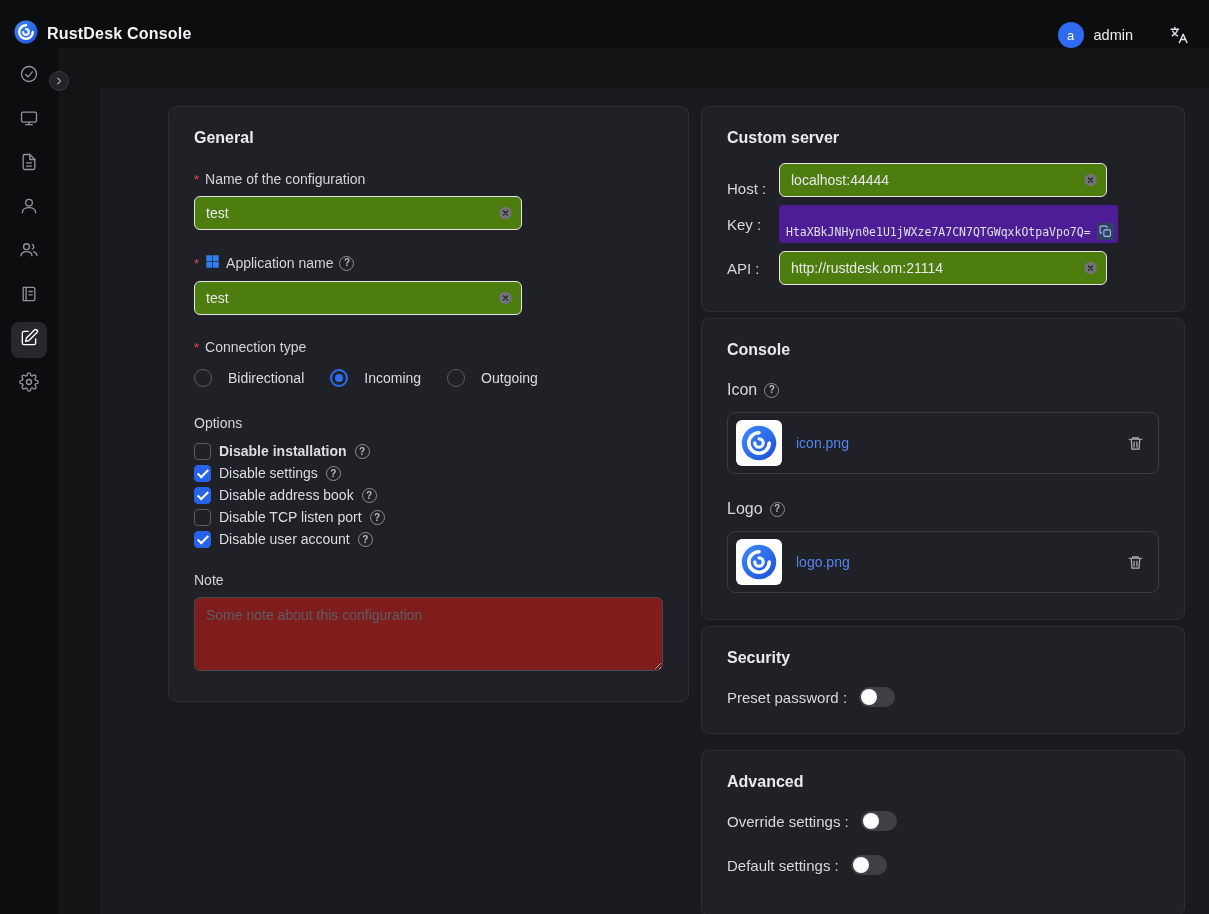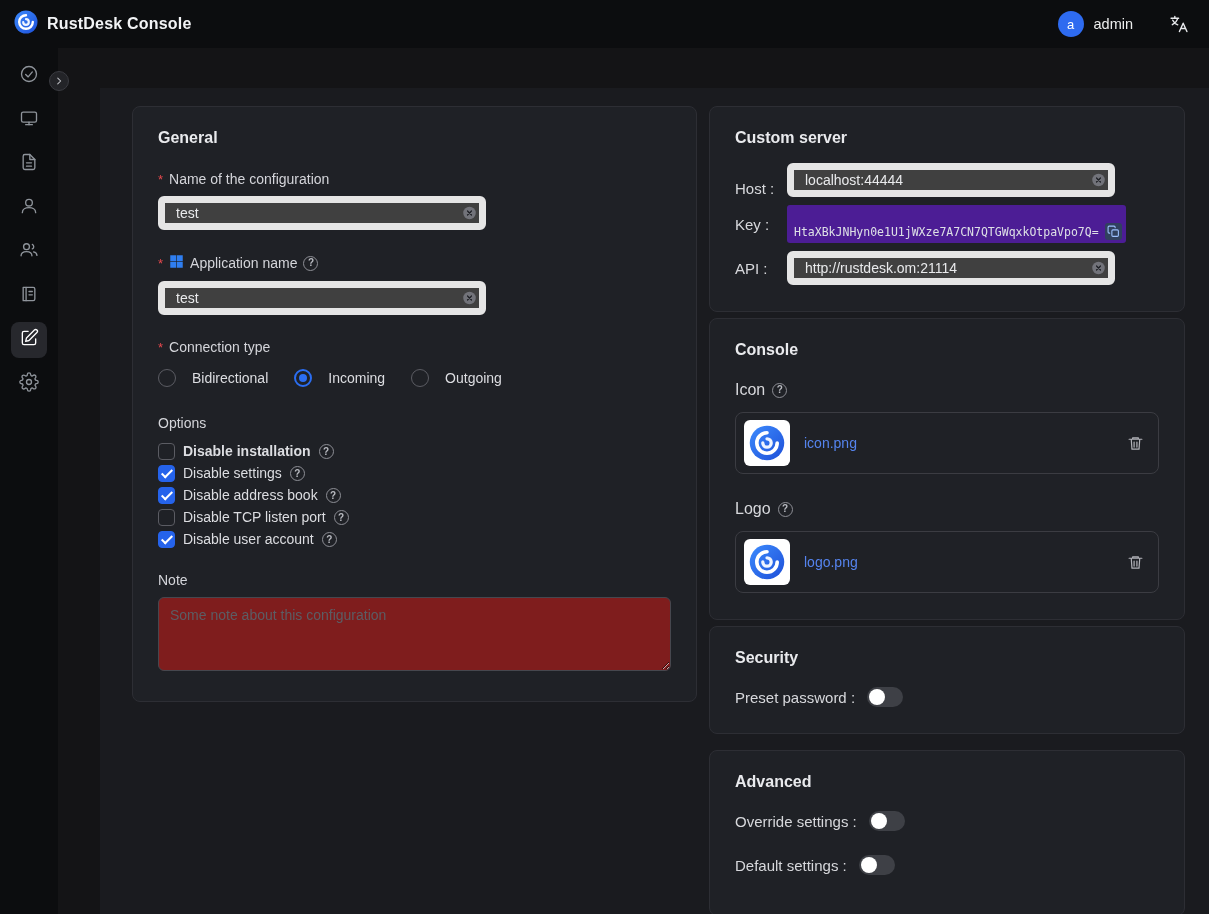--- a/index.html
+++ b/index.html
@@ -5,21 +5,21 @@
   * { box-sizing: border-box; }
   html,body { margin:0; padding:0; background:#141416; }
   body {
     width:1209px; height:914px; position:relative; overflow:hidden;
     font-family:"Liberation Sans", sans-serif; color:#e6e7ea;
   }
 
   
   .topbar {
     position:absolute; left:0; top:0; right:0; height:48px; background:#0c0d0f;
-    display:flex; align-items:center; justify-content:space-between;
+    display:flex; align-items:flex-end; justify-content:space-between;
     padding:0 20px 0 14px; z-index:10;
   }
   .brand { display:flex; align-items:center; gap:9px; }
   .brand-title { font-size:16px; font-weight:700; color:#f2f3f5; letter-spacing:.2px; }
   .topbar-right { display:flex; align-items:center; gap:36px; }
   .user-chip { display:flex; align-items:center; gap:10px; cursor:pointer; }
   .avatar { width:26px; height:26px; border-radius:50%; background:#2e6bf0; color:#fff;
     display:flex; align-items:center; justify-content:center; font-size:13px; }
   .username { font-size:14.5px; color:#eceded; }
   .lang-btn { color:#e8e9ec; display:flex; cursor:pointer; }
@@ -38,35 +38,35 @@
     background:#232428; border:1px solid #3a3b41; color:#c2c4c9; display:flex;
     align-items:center; justify-content:center; z-index:20; padding:0; cursor:pointer;
   }
 
   
   .page { position:absolute; left:58px; top:48px; right:0; bottom:0; background:#141416; }
   .content {
     position:absolute; left:42px; top:40px; right:0; bottom:0; background:#1a1b1f;
     display:flex; align-items:flex-start; gap:12px; padding:18px 24px 0 32px; overflow:hidden;
   }
-  .col-left { width:565px; flex:none; }
+  .col-left { width:521px; flex:none;margin-left:36px; }
   .col-right { flex:1; min-width:0; display:flex; flex-direction:column; }
 
   .card { background:#1f2126; border:1px solid #2d2e34; border-radius:8px; padding:22px 25px 26px; }
   .card-title { font-size:16px; font-weight:600; color:#e9eaed; margin:0; }
   .card.custom-server, .card.visual { margin-bottom:6px; }
   .card.security { margin-bottom:16px; }
   .card.advanced { padding-bottom:40px; }
 
   
   .field-label { display:flex; align-items:center; gap:6px; font-size:14px; color:#d4d5da; margin-top:24px; }
   .req { color:#e5484d; font-size:13px; }
   .text-input { position:relative; width:328px; margin-top:9px; }
   .text-input input {
-    width:100%; height:34px; background:#404040; border:7px solid #e5e5e5; border-radius:6px;
+    width:100%; height:34px; background:#4d7c0f; border:1px solid #e5e5e5; border-radius:6px;
     color:#e9eaec; font-size:14px; padding:0 12px 0 11px; outline:none; font-family:inherit;
   }
   .clear-icon { position:absolute; right:9px; top:50%; transform:translateY(-50%); display:flex; cursor:pointer; }
 
   .help { width:15px; height:15px; border:1px solid #8d8e95; border-radius:50%;
     display:inline-flex; align-items:center; justify-content:center; flex:none; cursor:pointer; }
   .help::after { content:"?"; font-size:10px; color:#b9bbc1; font-weight:700; line-height:1; }
 
   .radio-row { display:flex; gap:26px; margin-top:14px; }
   .radio-item { display:flex; align-items:center; gap:16px; font-size:14px; color:#dcdde1; cursor:pointer; }

